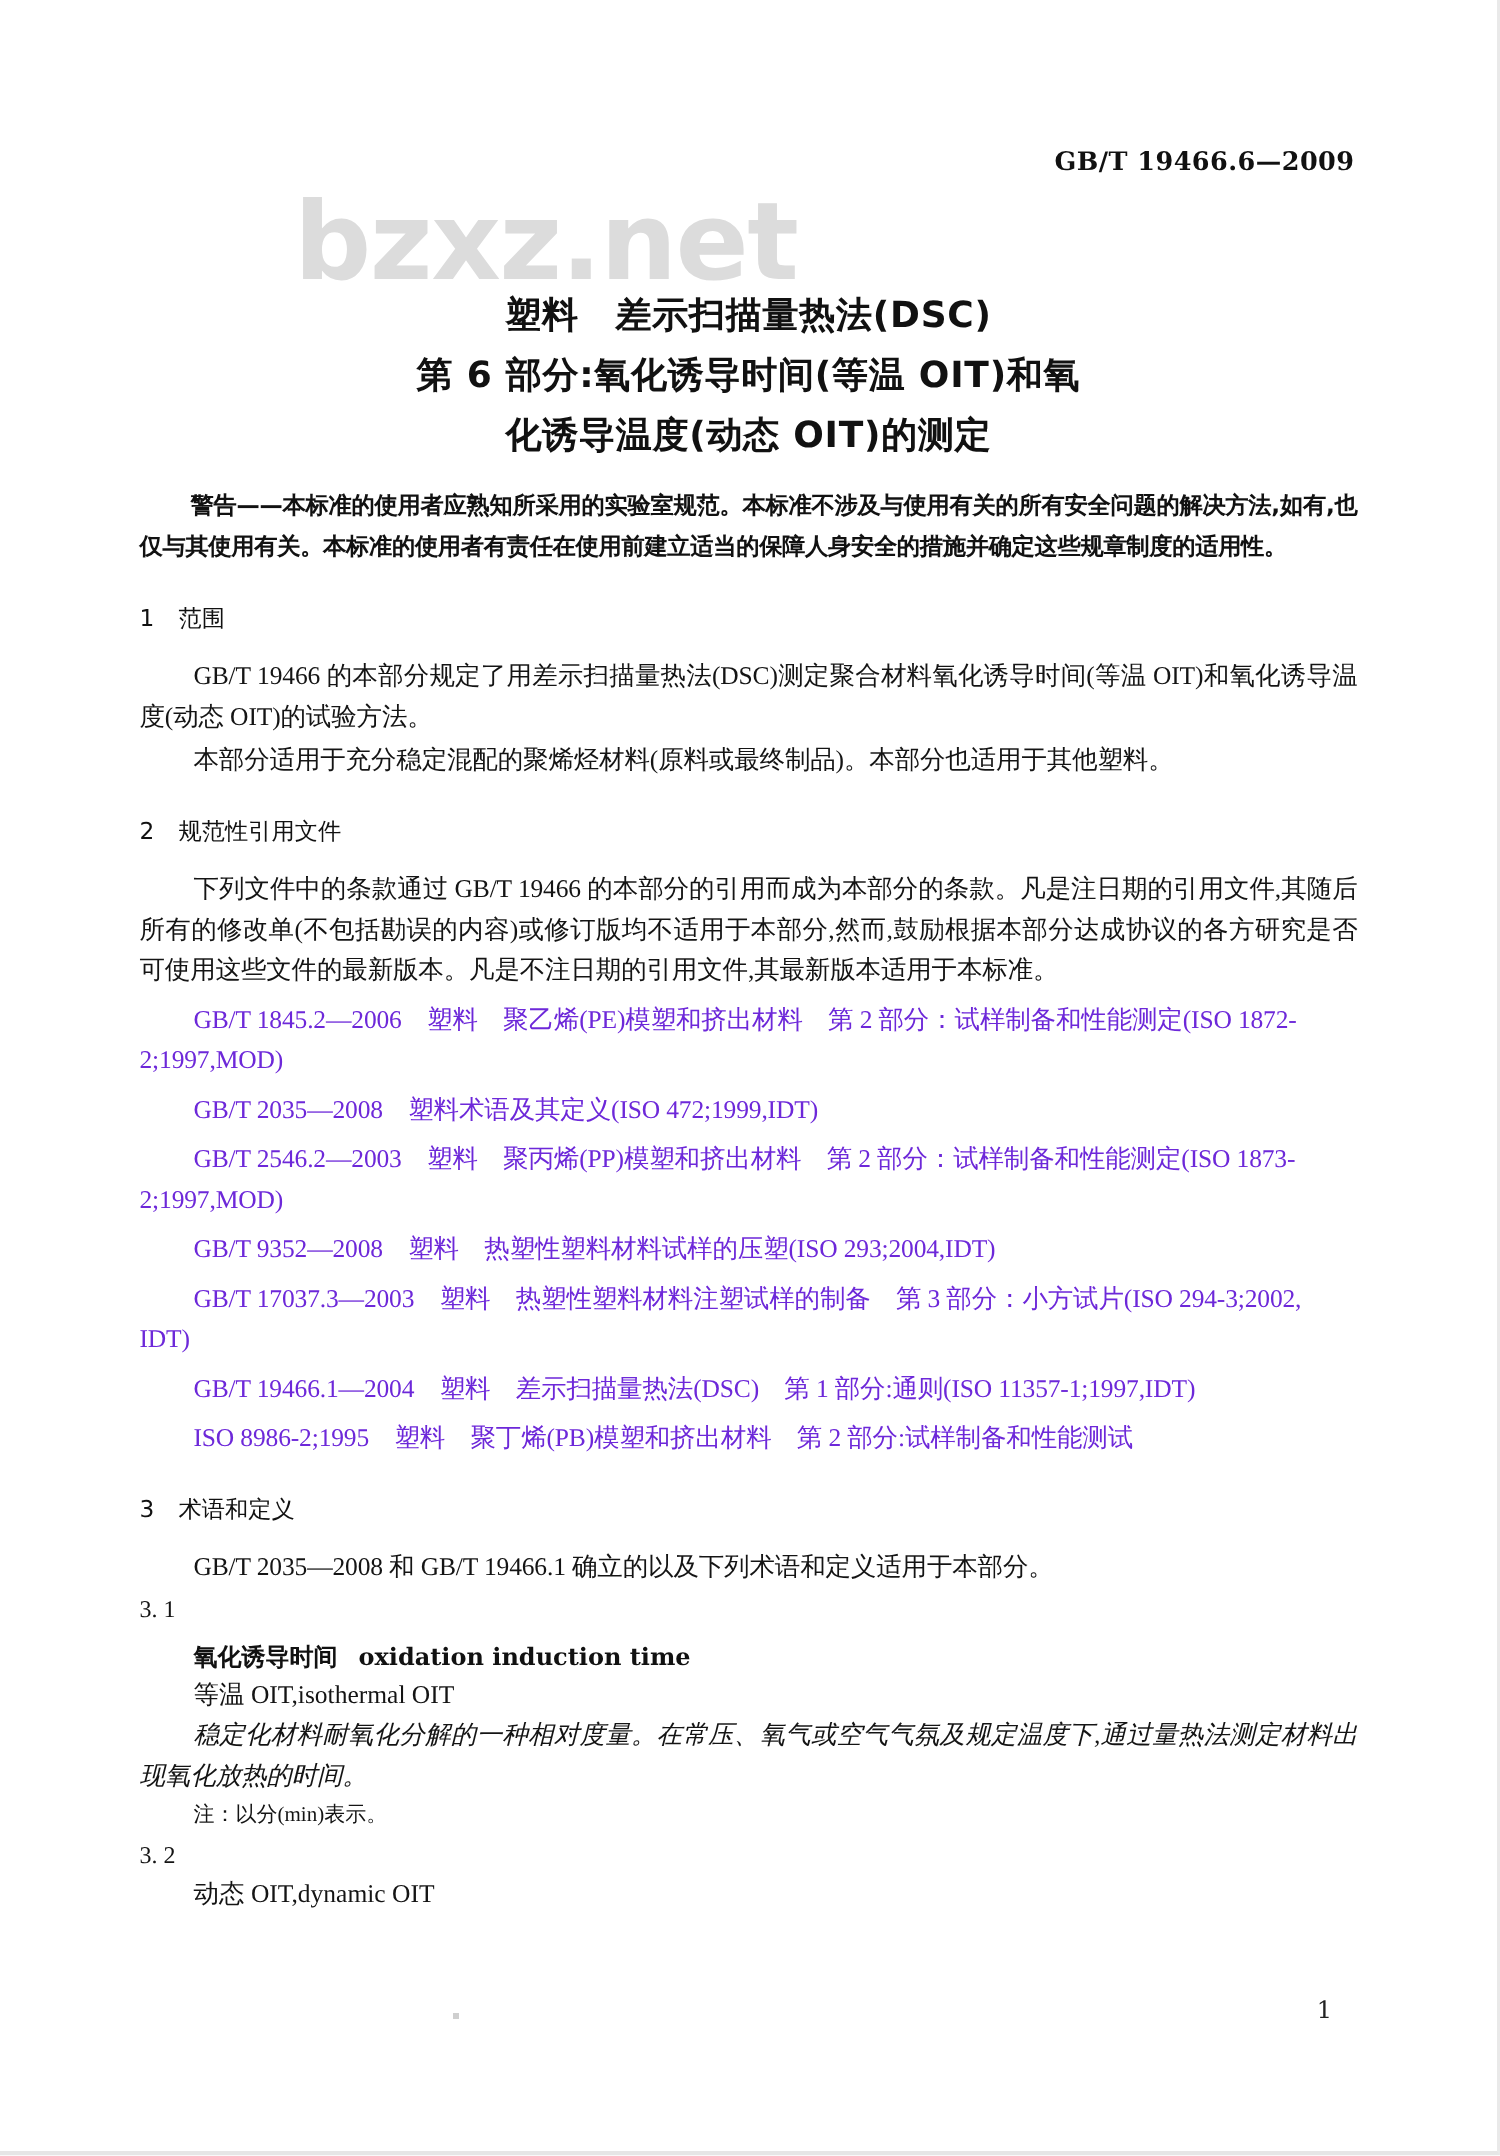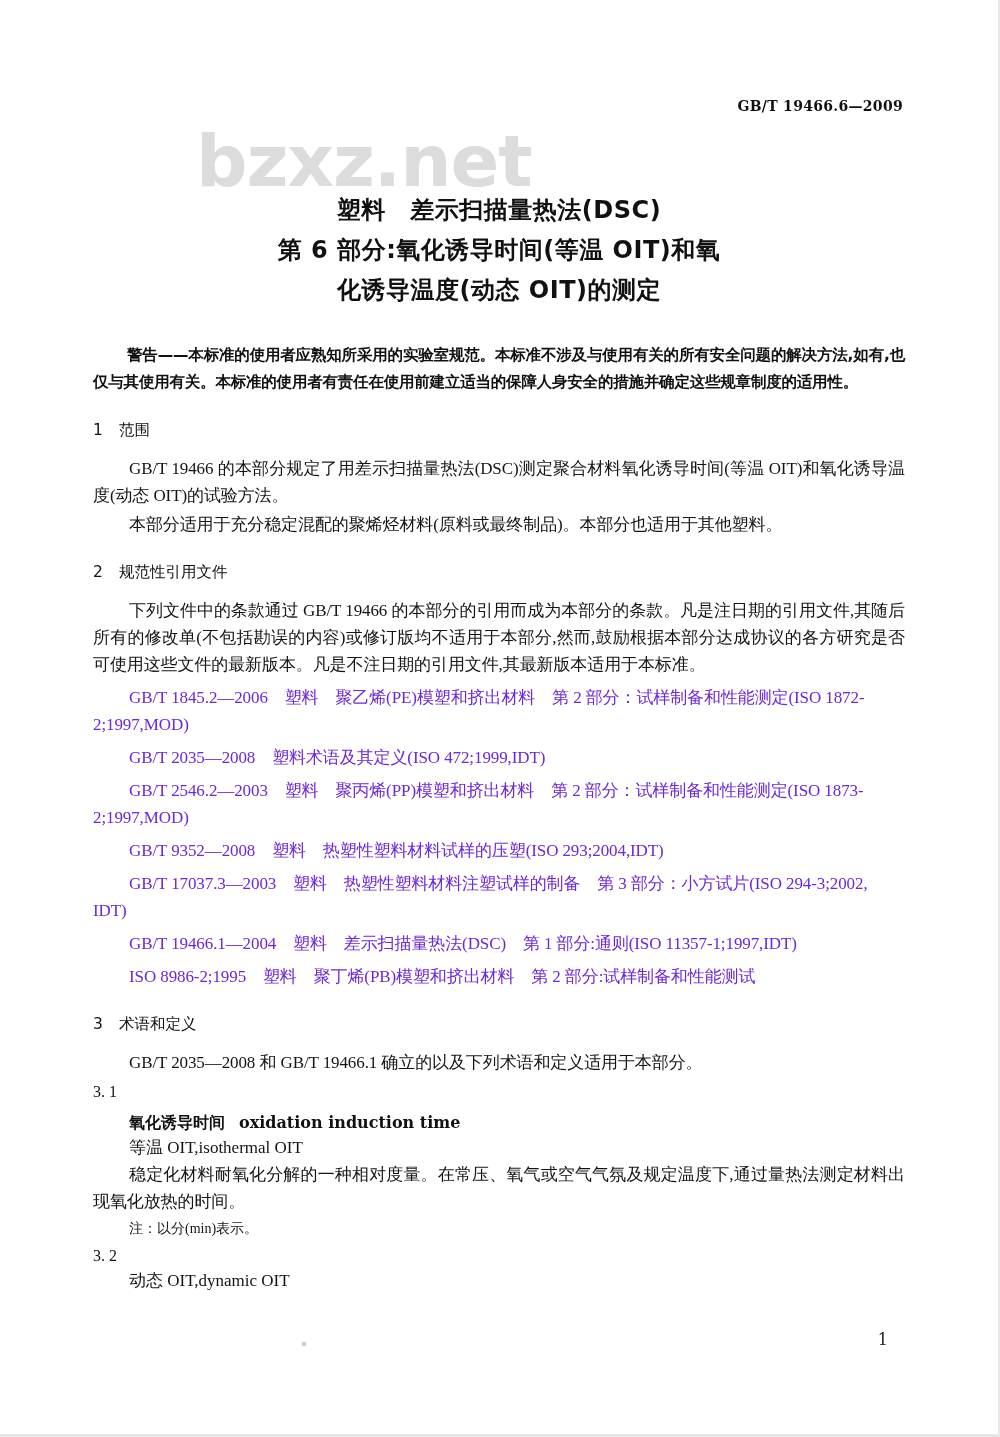--- a/index.html
+++ b/index.html
@@ -35,21 +35,21 @@
     z-index: 0;
   }
 
   
   .running-header {
     position: absolute;
     right: 95px;
     top: 98px;
     font-family: "DejaVu Serif", serif;
     font-weight: 700;
-    font-size: 14px;
+    font-size: 17px;
     letter-spacing: 0.3px;
     color: #111;
     z-index: 2;
   }
 
   
   .content {
     position: absolute;
     left: 93px;
     top: 190px;
@@ -64,21 +64,21 @@
     font-weight: 700;
     font-size: 24px;
     line-height: 40px;
     color: #111;
     letter-spacing: 0.5px;
   }
   .doc-title .tl { display: block; white-space: nowrap; }
 
   
   .warning {
-    margin-top: 32px;
+    margin-top: 14px;
     font-family: "DejaVu Sans", sans-serif;
     font-weight: 700;
     font-size: 15.5px;
     line-height: 27px;
     text-align: justify;
     text-indent: 34px;
     letter-spacing: -0.2px;
     color: #111;
   }
 
@@ -97,21 +97,21 @@
   .para {
     margin-top: 13px;
     font-size: 17px;
     line-height: 27px;
     text-align: justify;
     text-indent: 36px;
     letter-spacing: -0.1px;
     color: #141414;
   }
   .para.tight { margin-top: 2px; }
-  .para.nogap { margin-top: 0; }
+  .para.nogap { margin-top: 0; font-style: italic; }
 
   
   .ref {
     margin-top: 6px;
     font-size: 17px;
     line-height: 27px;
     text-indent: 36px;
     text-align: left;
     letter-spacing: -0.1px;
     color: #6d28d9;

